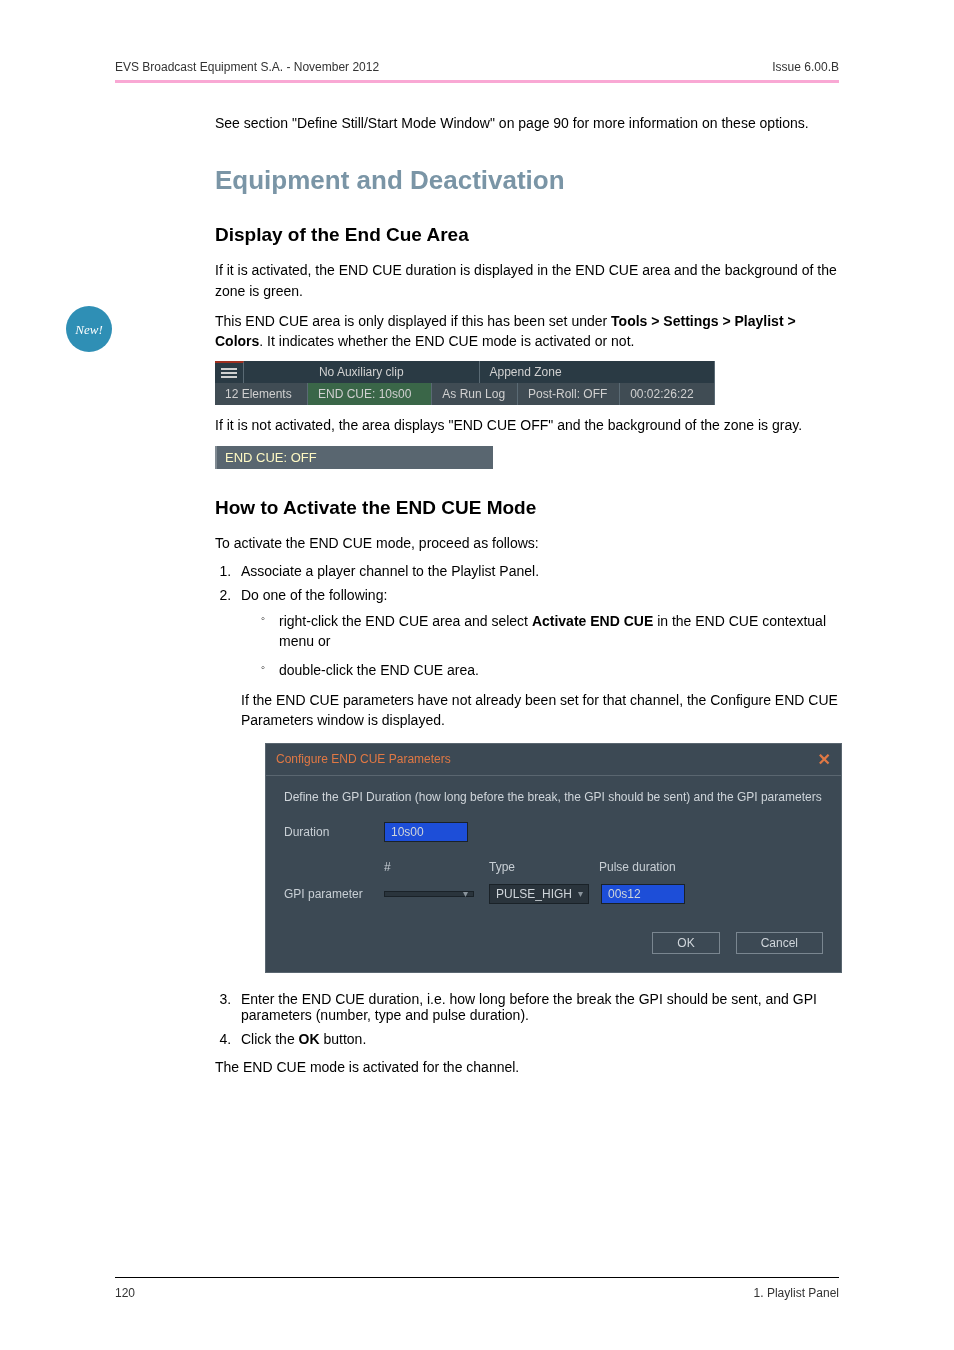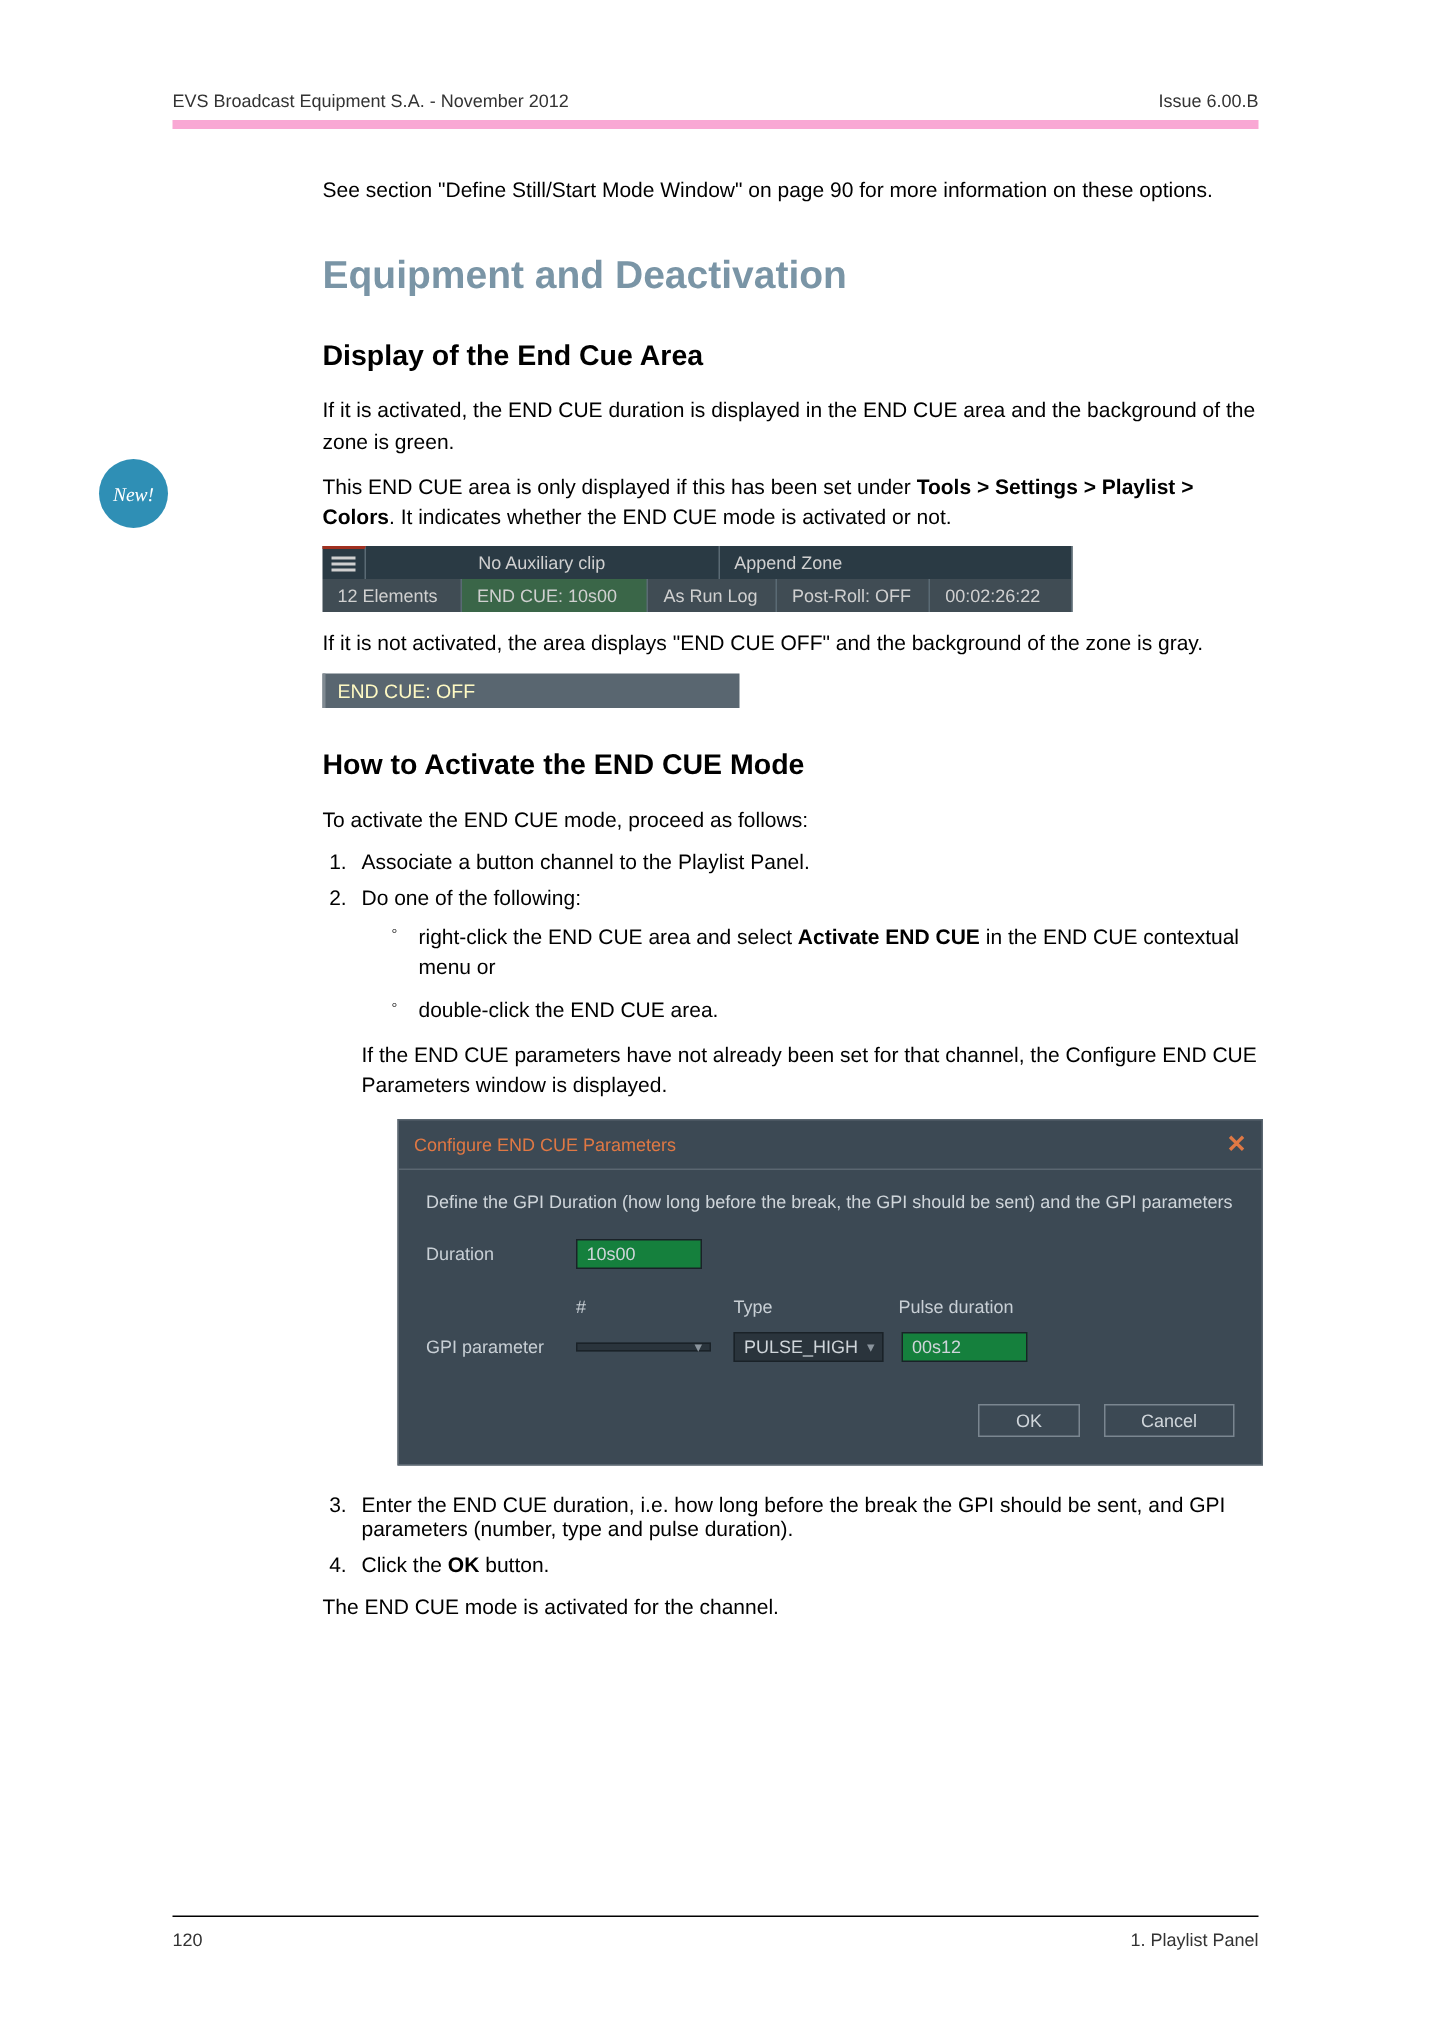--- a/index.html
+++ b/index.html
@@ -11,21 +11,21 @@
     background: #fff;
   }
   .page {
     width: 954px;
     height: 1350px;
     box-sizing: border-box;
     padding: 60px 115px 40px 115px;
     position: relative;
   }
   .header-line {
-    border-bottom: 6px solid #f9a8d4;
+    border-bottom: 3px solid #f9a8d4;
     padding-bottom: 6px;
     display: flex;
     justify-content: space-between;
     font-size: 12px;
     color: #333;
     margin-bottom: 30px;
     text-align: right;
   }
   .content {
     margin-left: 100px;
@@ -140,21 +140,21 @@
     font-size: 16px;
     cursor: pointer;
   }
   .dialog-body {
     padding: 14px 18px 18px 18px;
   }
   .dialog-body .descr { color:#cfd5da; margin-bottom: 18px; }
   .form-row { display:flex; align-items:center; margin: 10px 0;}
   .form-label { width: 100px; color:#c8cfd5;}
   .form-input {
-    background: #15803d;
+    background: #1d4ed8;
     border: 1px solid #1a2228;
     color: #cfd5da;
     padding: 2px 6px;
     font-size: 12px;
     width: 70px;
   }
   .col-head { color:#c8cfd5; }
   .select {
     background: #2a343c;
     border: 1px solid #1a2228;
@@ -263,21 +263,21 @@
     </div>
 
     <p>If it is not activated, the area displays "END CUE OFF" and the background of the zone is gray.</p>
 
     <div class="endcue-off-bar">END CUE: OFF</div>
 
     <div class="h2">How to Activate the END CUE Mode</div>
     <p>To activate the END CUE mode, proceed as follows:</p>
 
     <ol>
-      <li>Associate a button channel to the Playlist Panel.</li>
+      <li>Associate a player channel to the Playlist Panel.</li>
       <li>
         <span>Do one of the following:</span>
         <ul class="sublist">
           <li>
             <span>right-click the END CUE area and select </span><strong>Activate END CUE</strong><span> in the END CUE contextual menu or</span>
           </li>
           <li>double-click the END CUE area.</li>
         </ul>
         <p style="margin-left:0;">If the END CUE parameters have not already been set for that channel, the Configure END CUE Parameters window is displayed.</p>
 

